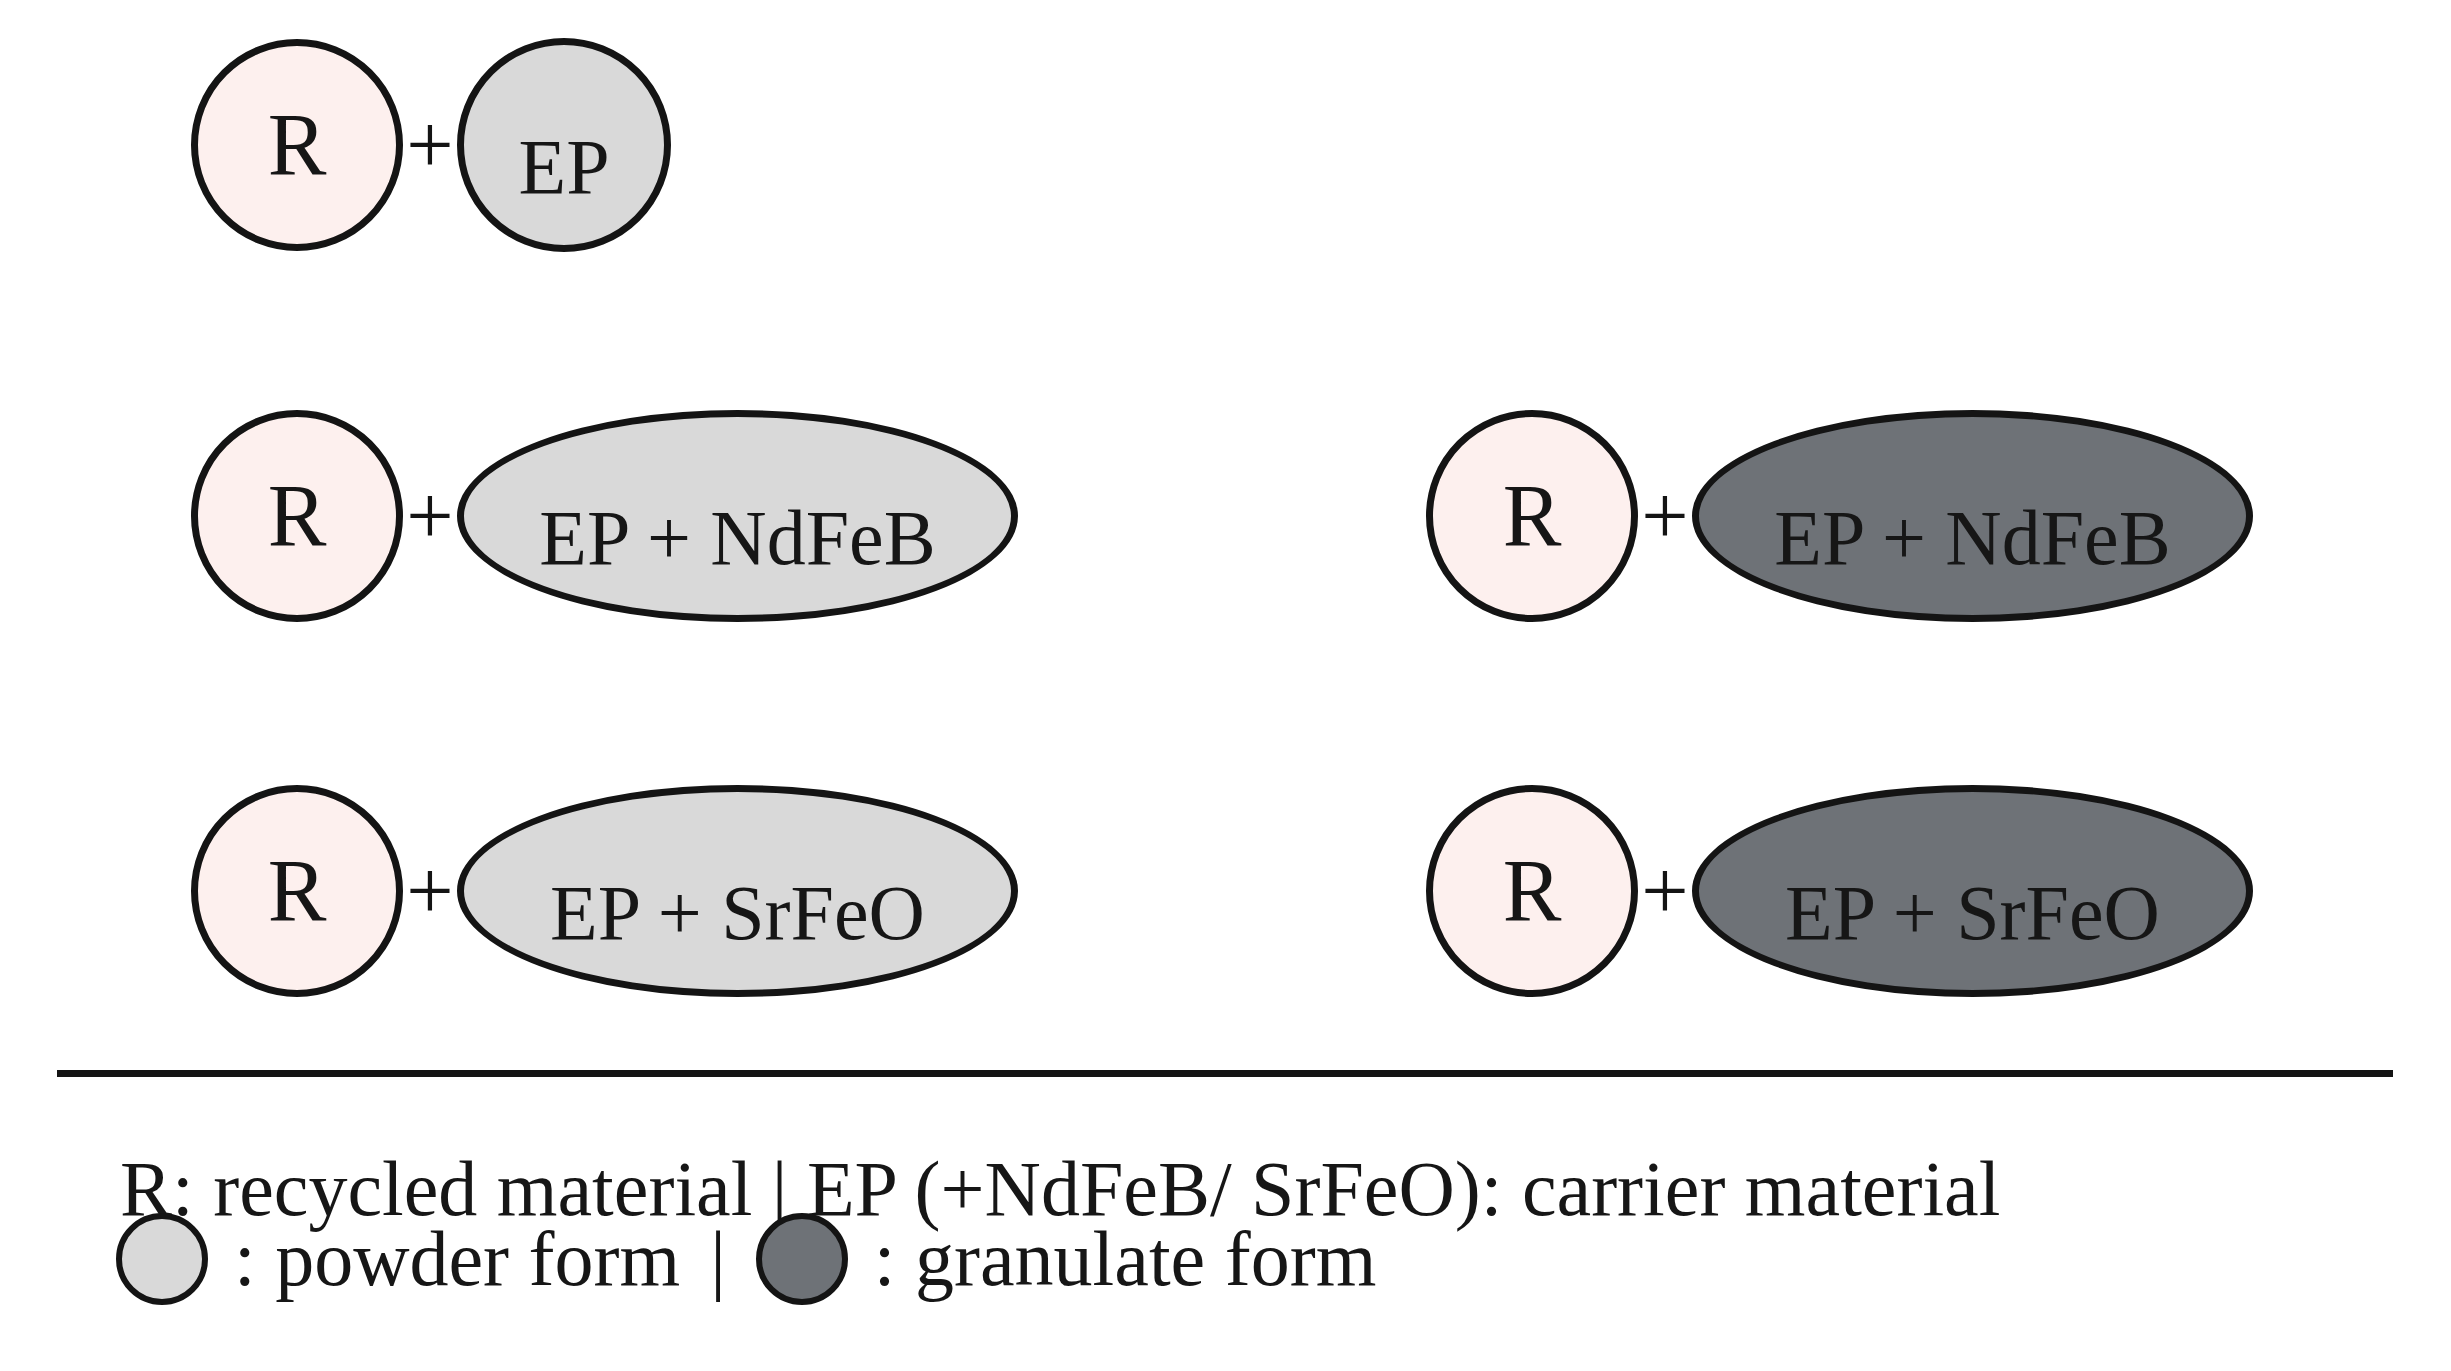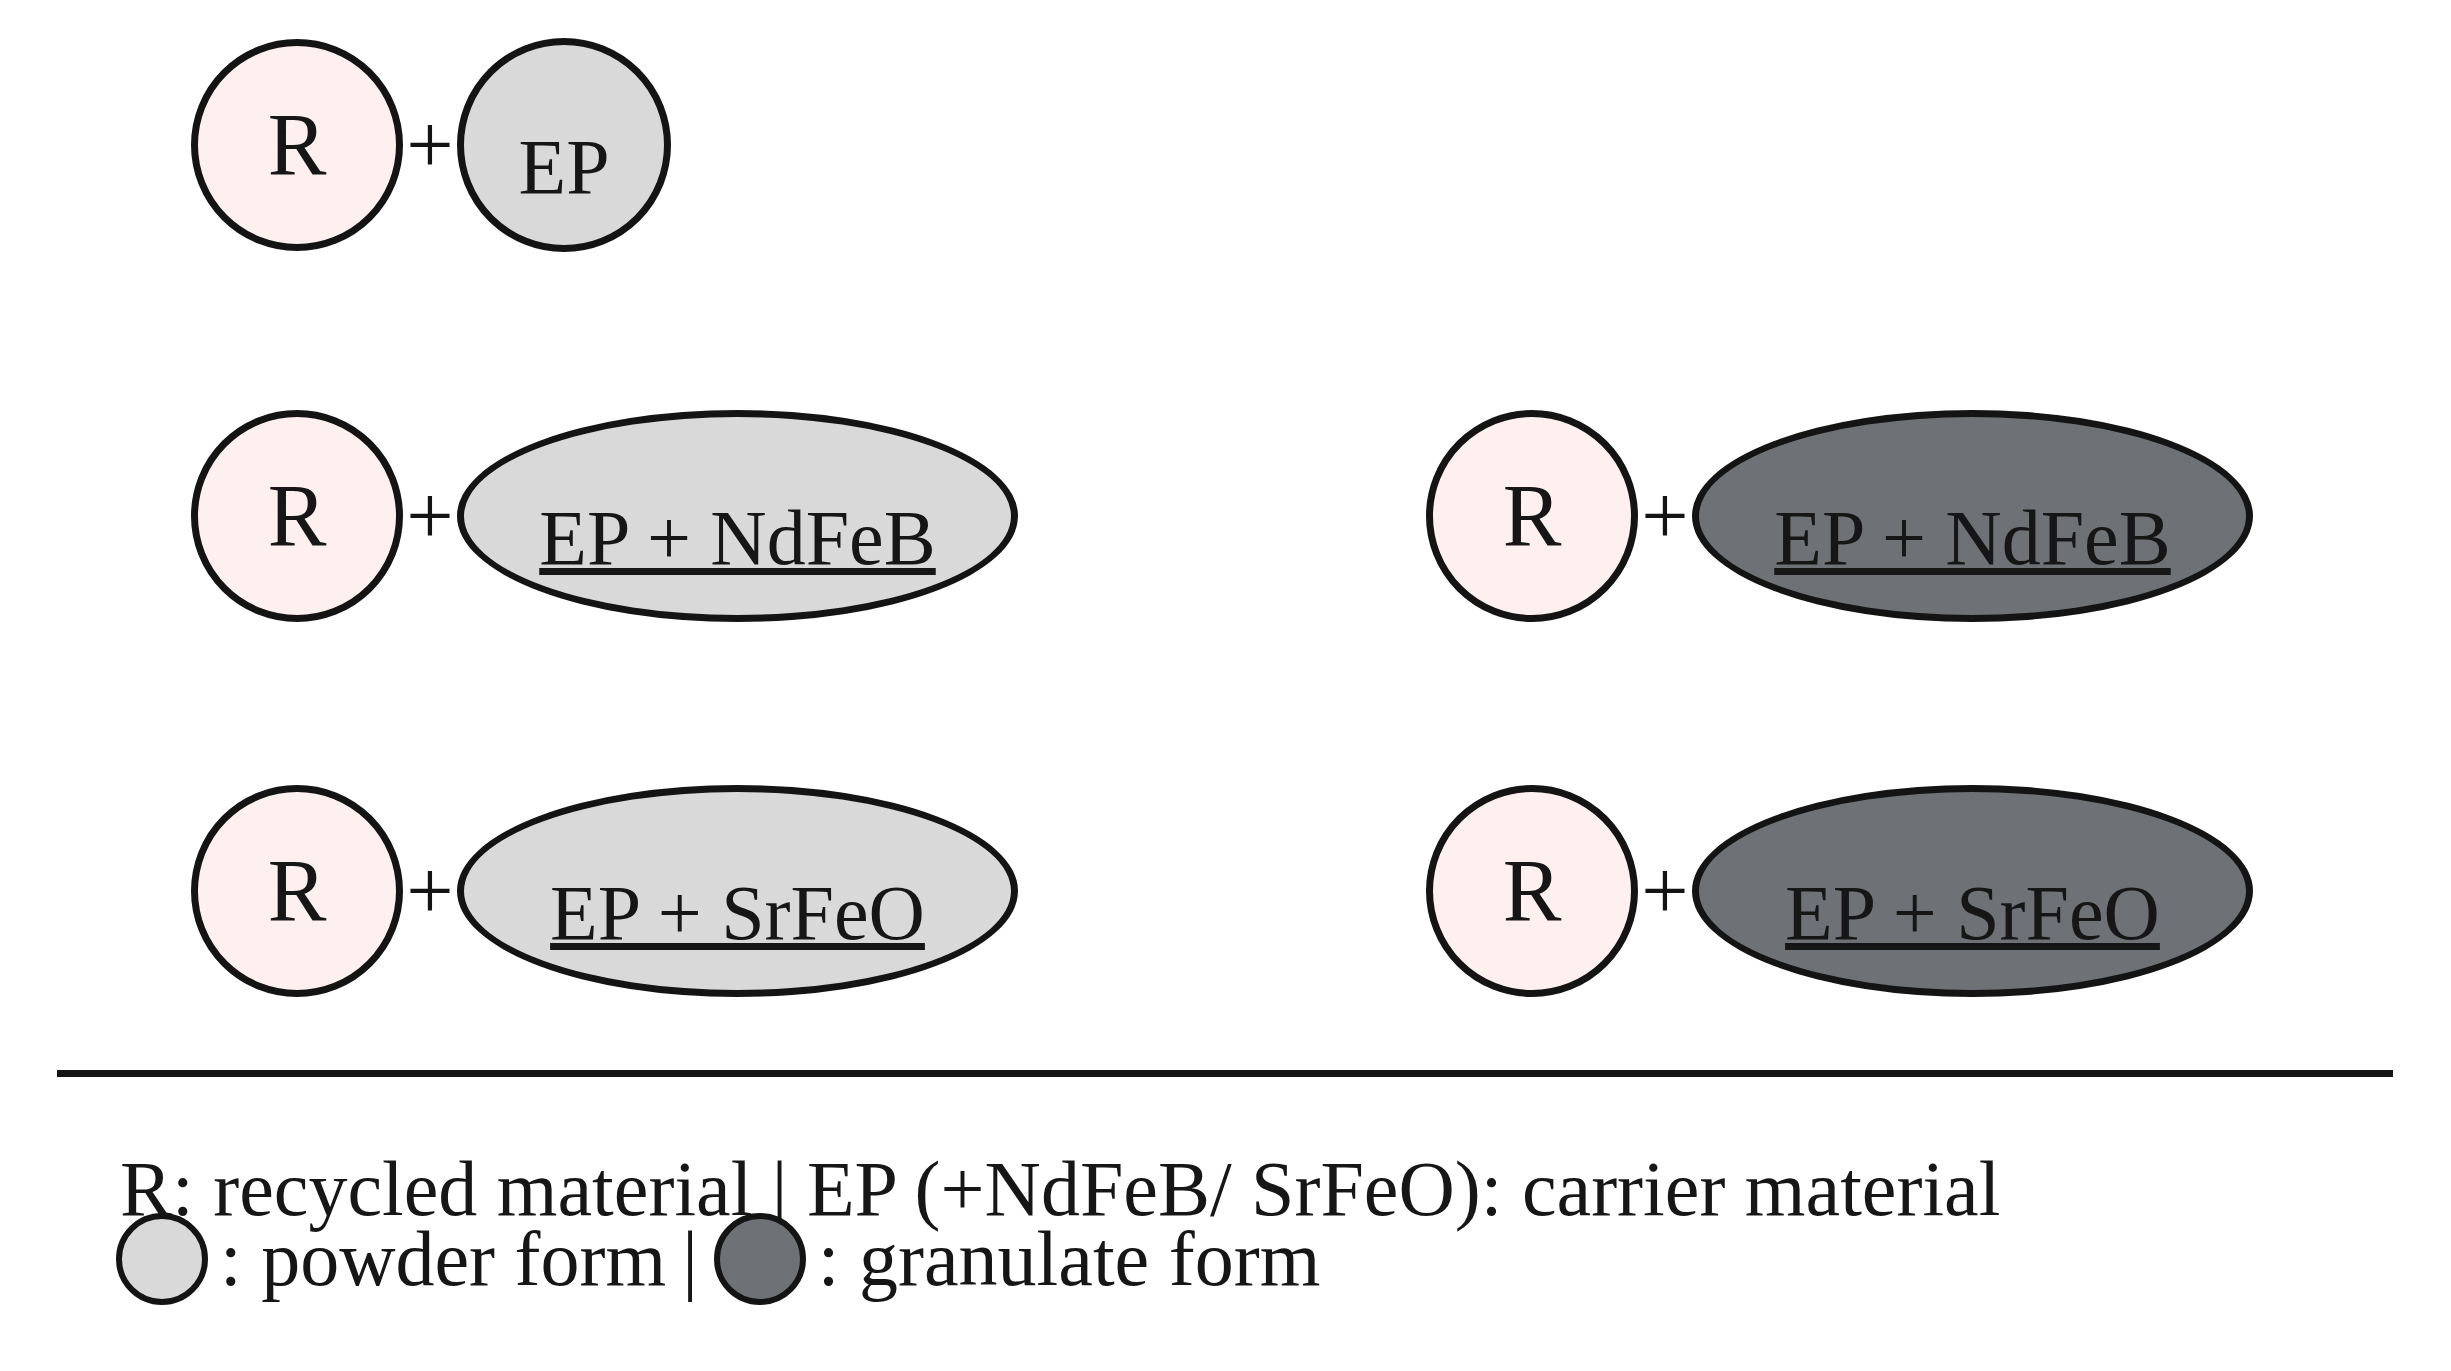--- a/index.html
+++ b/index.html
@@ -20,21 +20,21 @@
   .shape {
     box-sizing: border-box;
     border: 7px solid #141414;
     display: flex;
     align-items: center;
     justify-content: center;
     flex: 0 0 auto;
   }
   .r-circle        { width: 212px; height: 212px; border-radius: 50%; }
   .carrier-circle  { width: 214px; height: 214px; border-radius: 50%; }
-  .carrier-ellipse { width: 561px; height: 212px; border-radius: 50%; text-decoration: underline; }
+  .carrier-ellipse { width: 561px; height: 212px; border-radius: 50%; }
   .shape-label { font-size: 78px; line-height: 1; white-space: nowrap; margin-top: 44px; }
   .r-label     { font-size: 88px; line-height: 1; }
   .plus {
     width: 54px;
     flex: 0 0 auto;
     text-align: center;
     font-size: 84px;
     line-height: 1;
     color: #141414;
   }
@@ -54,21 +54,21 @@
     line-height: 1.2;
     white-space: nowrap;
     margin-top: 44px;
   }
   .legend-line2 {
     position: absolute;
     left: 116px;
     top: 1212px;
     display: flex;
     align-items: center;
-    gap: 12px;
+    gap: 26px;
     font-size: 78px;
     line-height: 1.2;
     white-space: nowrap;
   }
   .swatch {
     box-sizing: border-box;
     width: 92px;
     height: 92px;
     border-radius: 50%;
     border: 6px solid #141414;

